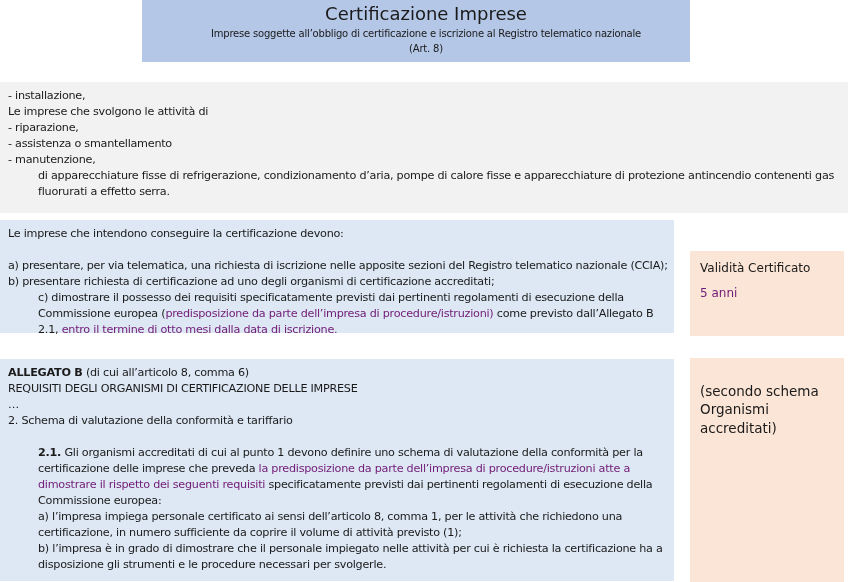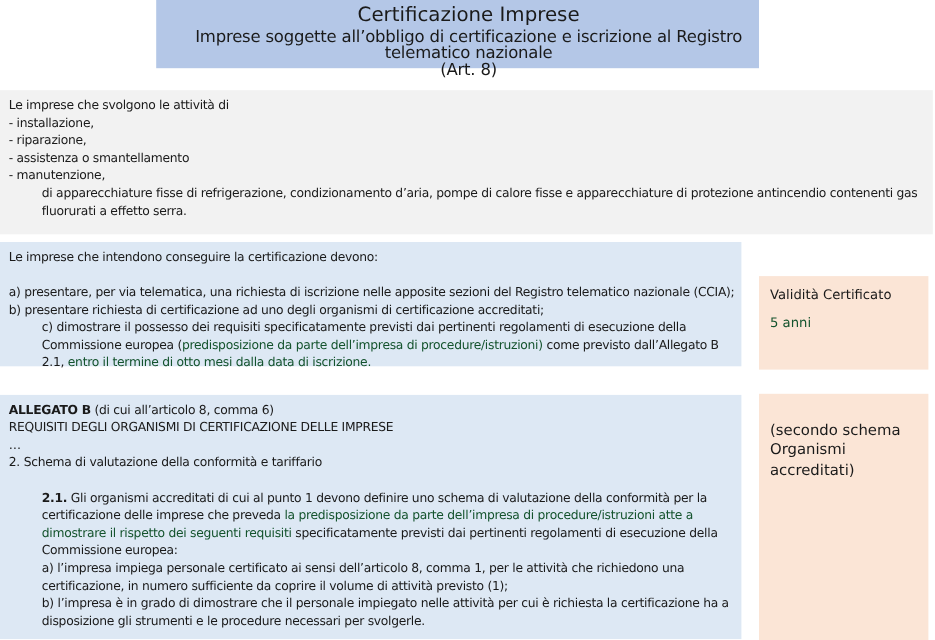--- a/index.html
+++ b/index.html
@@ -1,47 +1,47 @@
 <!DOCTYPE html>
 <html><head>
 <meta charset="utf-8">
 <style>
   html, body { margin:0; padding:0; background:#ffffff; }
   body { width:850px; height:582px; position:relative; overflow:hidden;
          font-family:"DejaVu Sans", sans-serif; color:#1a1a1a; }
   .box { position:absolute; box-sizing:border-box;padding-left:20px; }
   .title-box { left:142px; top:0; width:548px; height:62px; background:#b4c7e7; text-align:center; }
   .title-box .t { font-size:18px; margin-top:2px; line-height:24px; }
-  .title-box .s { font-size:15px; line-height:15px; letter-spacing:-0.2px; }
+  .title-box .s { font-size:10px; line-height:15px; letter-spacing:-0.2px; }
   .grey-box { left:0; top:82px; width:848px; height:131px; background:#f2f2f2; padding:6px 8px; font-size:11.2px; line-height:16px; letter-spacing:-0.25px; }
   .blue-box { background:#dde8f4; padding:6px 8px; font-size:11.2px; line-height:16px; letter-spacing:-0.25px; }
   .blue1 { left:0; top:220px; width:674px; height:113px; }
   .blue2 { left:0; top:359px; width:674px; height:222px; }
   .peach { background:#fbe5d6; padding:5px 10px; }
   .peach1 { left:690px; top:251px; width:154px; height:85px; font-size:12px; line-height:25px; }
   .peach2 { left:690px; top:358px; width:154px; height:224px; font-size:13.5px; line-height:18.4px; padding-top:6px; }
-  .red { color:#14532d; }
+  .red { color:#701a75; }
   .bold { font-weight:bold; }
   .line { display:block; white-space:nowrap; }
   .wrap { display:block;margin-left:30px; }
   .gap { display:block; height:16px; }
   .gap2 { display:block; height:18px; }
 </style>
 </head>
 <body>
 
 <div class="box title-box">
   <div class="t">Certificazione Imprese</div>
   <div class="s">Imprese soggette all’obbligo di certificazione e iscrizione al Registro telematico nazionale</div>
   <div class="s">(Art. 8)</div>
 </div>
 
 <div class="box grey-box">
+  <span class="line">- installazione,</span>
   <span class="line">Le imprese che svolgono le attività di</span>
-  <span class="line">- installazione,</span>
   <span class="line">- riparazione,</span>
   <span class="line">- assistenza o smantellamento</span>
   <span class="line">- manutenzione,</span>
   <span class="wrap">di apparecchiature fisse di refrigerazione, condizionamento d’aria, pompe di calore fisse e apparecchiature di protezione antincendio contenenti gas fluorurati a effetto serra.</span>
 </div>
 
 <div class="box blue-box blue1">
   <span class="line">Le imprese che intendono conseguire la certificazione devono:</span>
   <span class="gap"></span>
   <span class="line">a) presentare, per via telematica, una richiesta di iscrizione nelle apposite sezioni del Registro telematico nazionale (CCIA);</span>

